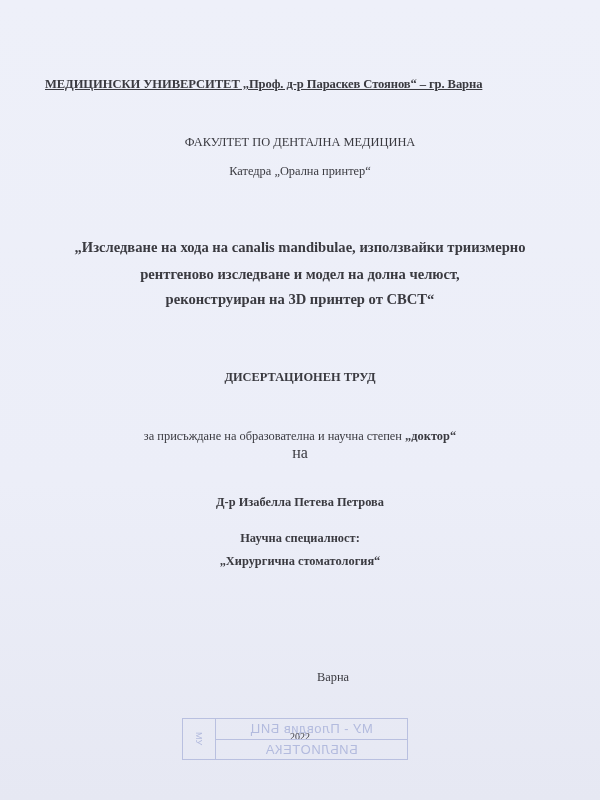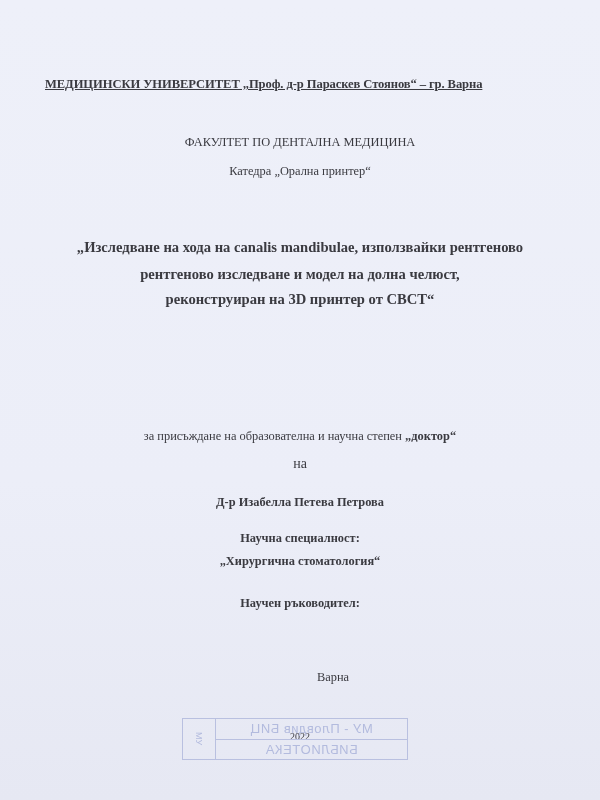--- a/index.html
+++ b/index.html
@@ -57,22 +57,22 @@
       top: 370px;
       font-size: 12.4px;
       font-weight: bold;
     }
     .award {
       top: 429px;
       font-size: 12.4px;
     }
     .award b { font-weight: bold; }
     .on {
-      top: 456px;
-      font-size: 14px;
+      top: 444px;
+      font-size: 16px;
     }
     .author {
       top: 495px;
       font-size: 12.4px;
       font-weight: bold;
     }
     .spec-label {
       top: 531px;
       font-size: 12.4px;
       font-weight: bold;
@@ -144,37 +144,37 @@
 <body>
 
 <div class="page">
 
   <div class="line univ">МЕДИЦИНСКИ УНИВЕРСИТЕТ „Проф. д-р Параскев Стоянов“ – гр. Варна</div>
 
   <div class="line faculty">ФАКУЛТЕТ ПО ДЕНТАЛНА МЕДИЦИНА</div>
 
   <div class="line department">Катедра „Орална принтер“</div>
 
-  <div class="line title t1">„Изследване на хода на canalis mandibulae, използвайки рентгеново</div>
+  <div class="line title t1">„Изследване на хода на canalis mandibulae, използвайки триизмерно</div>
   <div class="line title t2">рентгеново изследване и модел на долна челюст,</div>
   <div class="line title t3">реконструиран на 3D принтер от CBCT“</div>
 
+  <div class="line doctype">ДИСЕРТАЦИОНЕН ТРУД</div>
 
   <div class="line award">
     <span>за присъждане на образователна и научна степен </span><b>„доктор“</b>
   </div>
 
   <div class="line on">на</div>
 
   <div class="line author">Д-р Изабелла Петева Петрова</div>
 
   <div class="line spec-value">„Хирургична стоматология“</div>
   <div class="line spec-label">Научна специалност:</div>
 
-  <div class="line sup-label">Научен ръководител:</div>
 
   <div class="line city">Варна</div>
   <div class="line year">2022</div>
 
   <div class="stamp">
     <div class="stamp-side">МУ</div>
     <div class="stamp-main">
       <div class="stamp-row">МУ - Пловдив БИЦ</div>
       <div class="stamp-row">БИБЛИОТЕКА</div>
     </div>

